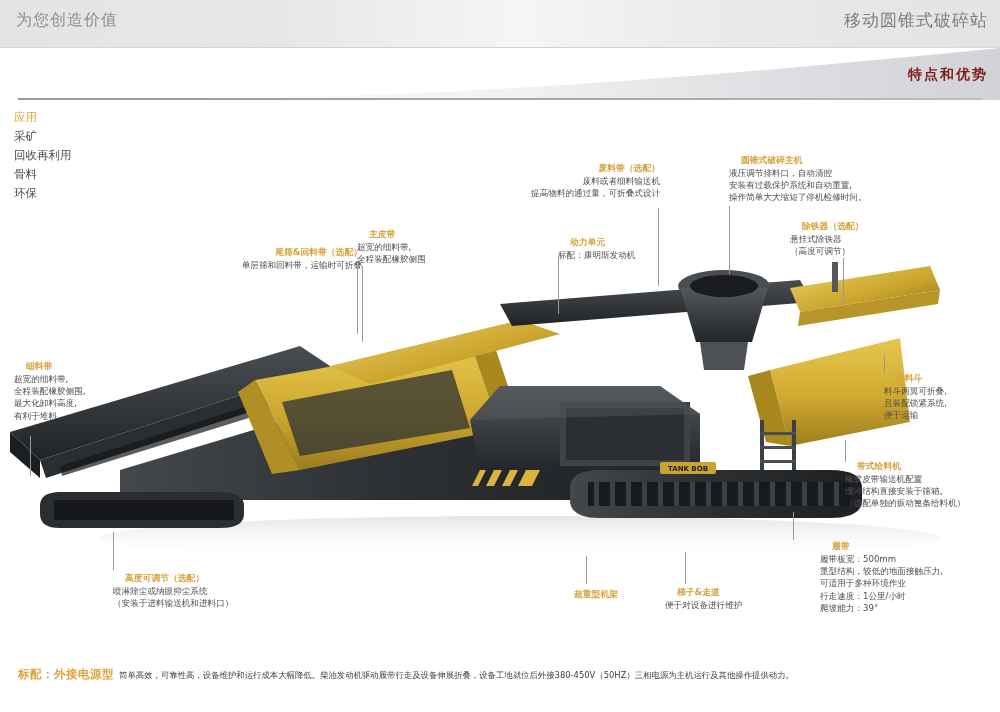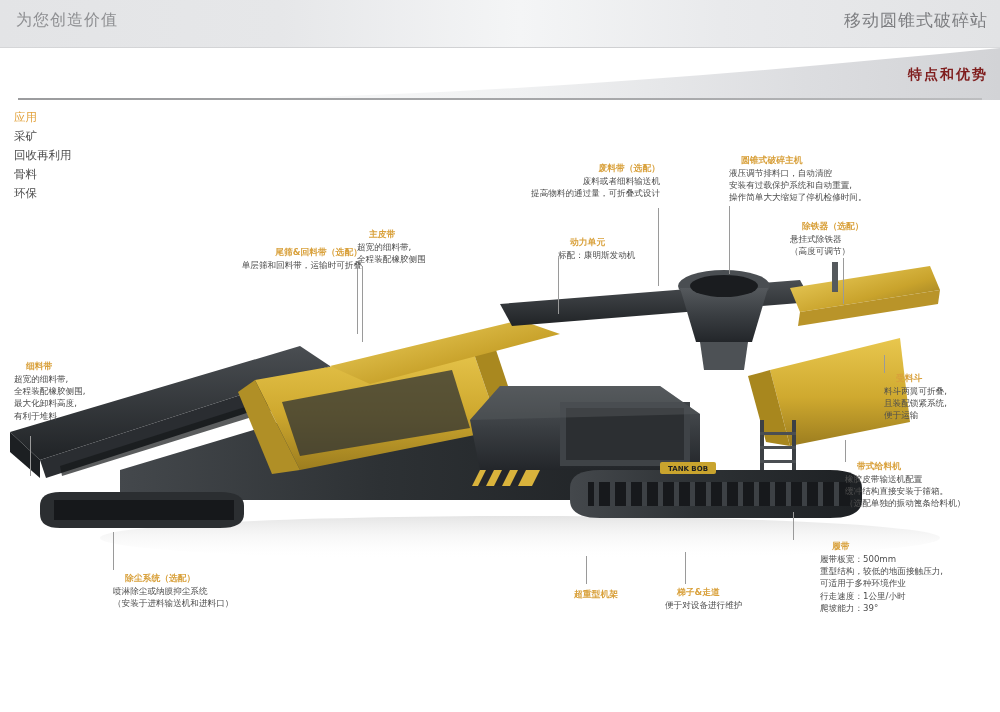--- a/index.html
+++ b/index.html
@@ -317,28 +317,32 @@
   <div class="callout" style="left:820px;top:540px;width:200px;">
     <span class="c-title">履带</span>
     <span class="c-line">履带板宽：500mm</span>
     <span class="c-line">重型结构，较低的地面接触压力,</span>
     <span class="c-line">可适用于多种环境作业</span>
     <span class="c-line">行走速度：1公里/小时</span>
     <span class="c-line">爬坡能力：39°</span>
   </div>
 
   <div class="callout" style="left:113px;top:572px;width:200px;">
-    <span class="c-title">除尘系统（选配）</span>
+    <span class="c-title">高度可调节（选配）</span>
     <span class="c-line">喷淋除尘或纳膜抑尘系统</span>
     <span class="c-line">（安装于进料输送机和进料口）</span>
   </div>
 
   <div class="callout" style="left:562px;top:588px;width:100px;">
     <span class="c-title">超重型机架</span>
   </div>
 
   <div class="callout" style="left:665px;top:586px;width:140px;">
     <span class="c-title">梯子&amp;走道</span>
     <span class="c-line">便于对设备进行维护</span>
   </div>
 
+  <div class="footer">
+    <span class="f-strong">标配：外接电源型</span>
+    <span class="f-text">简单高效，可靠性高，设备维护和运行成本大幅降低。柴油发动机驱动履带行走及设备伸展折叠，设备工地就位后外接380-450V（50HZ）三相电源为主机运行及其他操作提供动力。</span>
+  </div>
 
 </div>
 
 </body></html>

